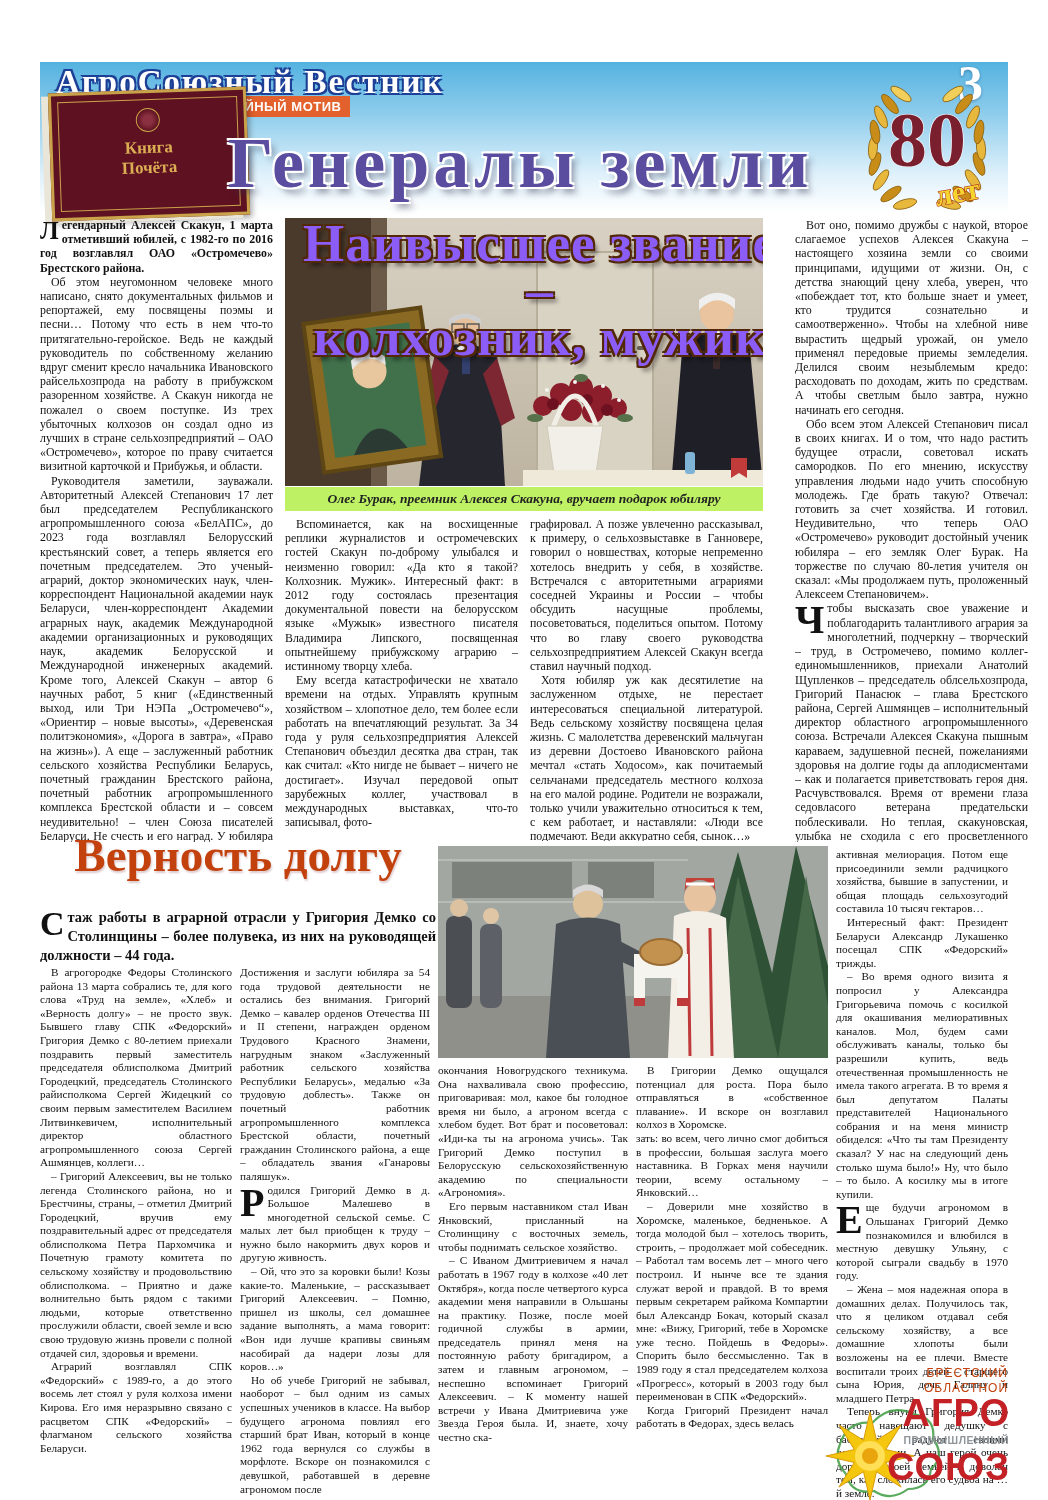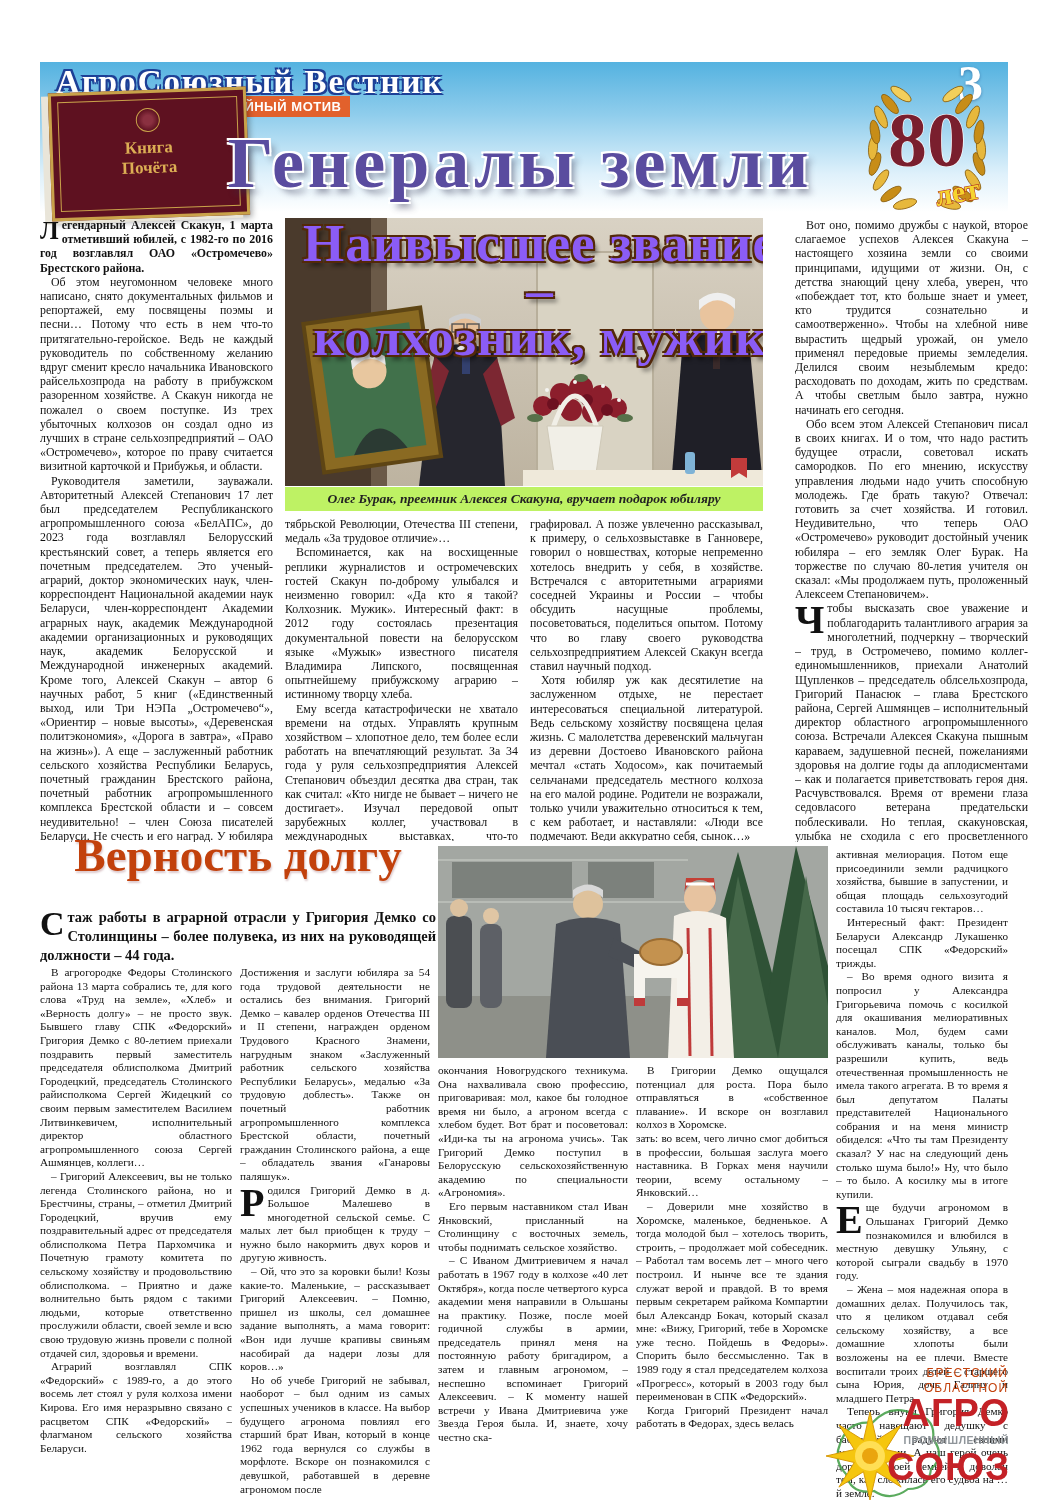--- a/index.html
+++ b/index.html
@@ -177,21 +177,20 @@
       <rect x="238" y="252" width="240" height="16" fill="#efe9da"></rect>
       <rect x="400" y="234" width="10" height="22" rx="3" fill="#7fb3d6"></rect>
       <path d="M446 240 l16 0 0 20 -8 -5 -8 5 z" fill="#c23b3b"></path>
     </svg>
     <div class="ph-headline">Наивысшее звание –
 колхозник, мужик</div>
   </div>
   <div class="caption1">Олег Бурак, преемник Алексея Скакуна, вручает подарок юбиляру</div>
 
   <div class="col s1" style="left:285px;top:517px;width:233px;height:324px;">
-      <p class="para np">тябрьской Революции, Отечества III степени, медаль «За трудовое отличие»…</p>
       <p class="para">Вспоминается, как на восхищенные реплики журналистов и остромечевских гостей Скакун по-доброму улыбался и неизменно говорил: «Да кто я такой? Колхозник. Мужик». Интересный факт: в 2012 году состоялась презентация документальной повести на белорусском языке «Мужык» известного писателя Владимира Липского, посвященная опытнейшему прибужскому аграрию – истинному творцу хлеба.</p>
       <p class="para">Ему всегда катастрофически не хватало времени на отдых. Управлять крупным хозяйством – хлопотное дело, тем более если работать на впечатляющий результат. За 34 года у руля сельхозпредприятия Алексей Степанович объездил десятка два стран, так как считал: «Кто нигде не бывает – ничего не достигает». Изучал передовой опыт зарубежных коллег, участвовал в международных выставках, что-то записывал, фото-</p>
     </div>
   <div class="col s1" style="left:530px;top:517px;width:233px;height:324px;">
       <p class="para np">графировал. А позже увлеченно рассказывал, к примеру, о сельхозвыставке в Ганновере, говорил о новшествах, которые непременно хотелось внедрить у себя, в хозяйстве. Встречался с авторитетными аграриями соседней Украины и России – чтобы обсудить насущные проблемы, посоветоваться, поделиться опытом. Потому что во главу своего руководства  сельхозпредприятием Алексей Скакун всегда ставил научный подход.</p>
       <p class="para">Хотя юбиляр уж как десятилетие на заслуженном отдыхе, не перестает интересоваться специальной литературой. Ведь сельскому хозяйству посвящена целая жизнь. С малолетства деревенский мальчуган из деревни Достоево Ивановского района мечтал «стать Ходосом», как почитаемый сельчанами председатель местного колхоза на его малой родине. Родители не возражали, только учили уважительно относиться к тем, с кем работает, и наставляли: «Люди все подмечают. Веди аккуратно себя, сынок…»</p>
     </div>
   <div class="col s1" style="left:775px;top:218px;width:233px;height:624px;margin-left:20px;">
       <p class="para">Вот оно, помимо дружбы с наукой, второе слагаемое успехов Алексея Скакуна – настоящего хозяина земли со своими принципами, идущими от жизни. Он, с детства знающий цену хлеба, уверен, что «побеждает тот, кто больше знает и умеет, кто трудится сознательно и самоотверженно». Чтобы на хлебной ниве вырастить щедрый урожай, он умело применял передовые приемы земледелия. Делился своим незыблемым кредо: расходовать по доходам, жить по средствам. А чтобы светлым было завтра, нужно начинать его сегодня.</p>
       <p class="para">Обо всем этом Алексей Степанович писал в своих книгах.  И о том, что надо  растить будущее отрасли, советовал искать самородков. По его мнению, искусству управления людьми надо учить способную молодежь. Где брать такую? Отвечал: готовить за счет хозяйства. И готовил. Неудивительно, что теперь ОАО «Остромечево» руководит достойный ученик юбиляра – его земляк Олег Бурак. На торжестве по случаю 80-летия учителя он сказал: «Мы продолжаем путь, проложенный Алексеем Степановичем».</p>

